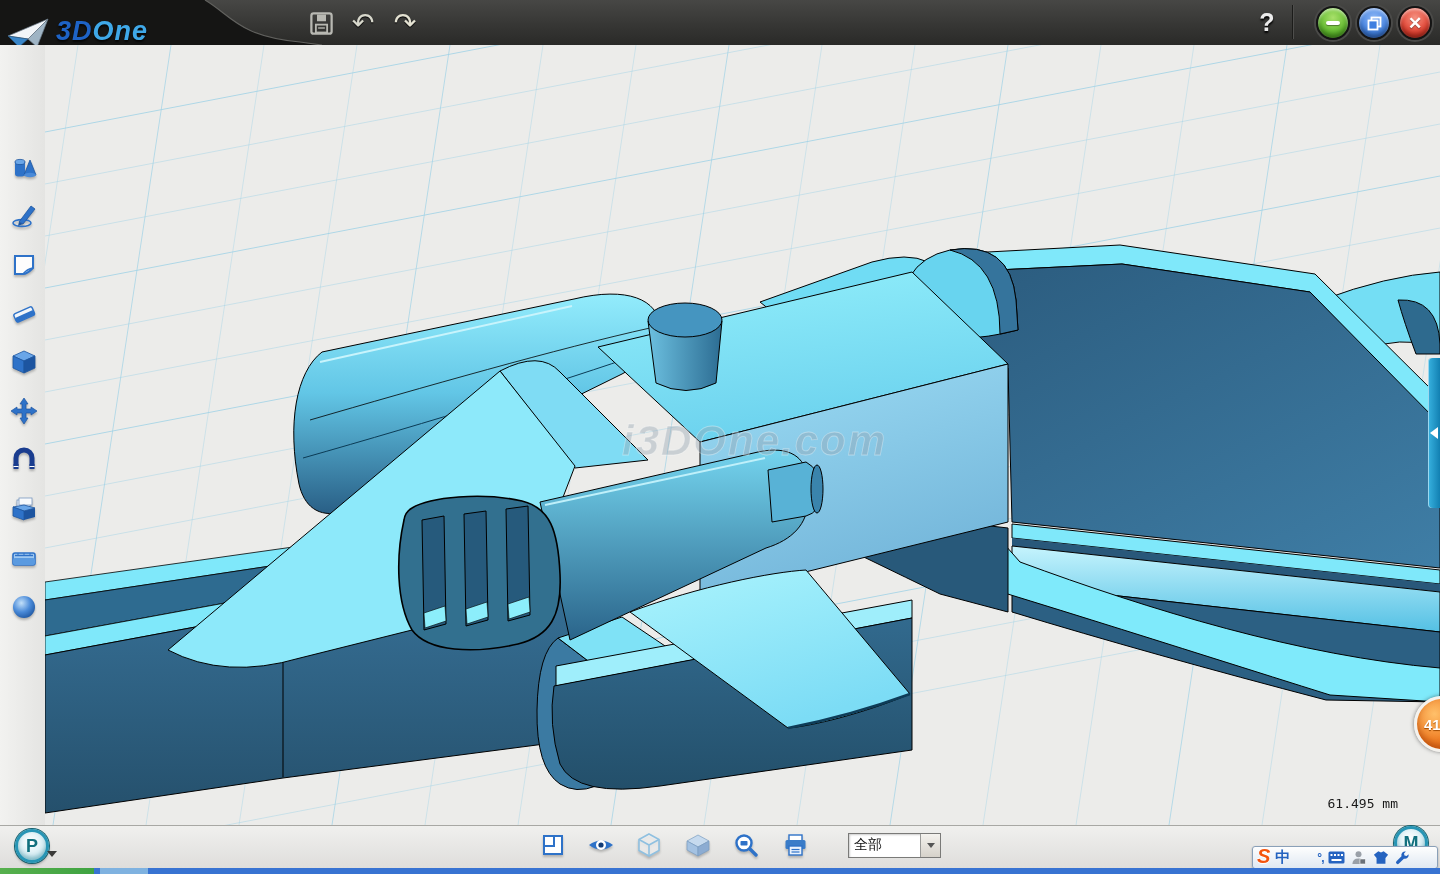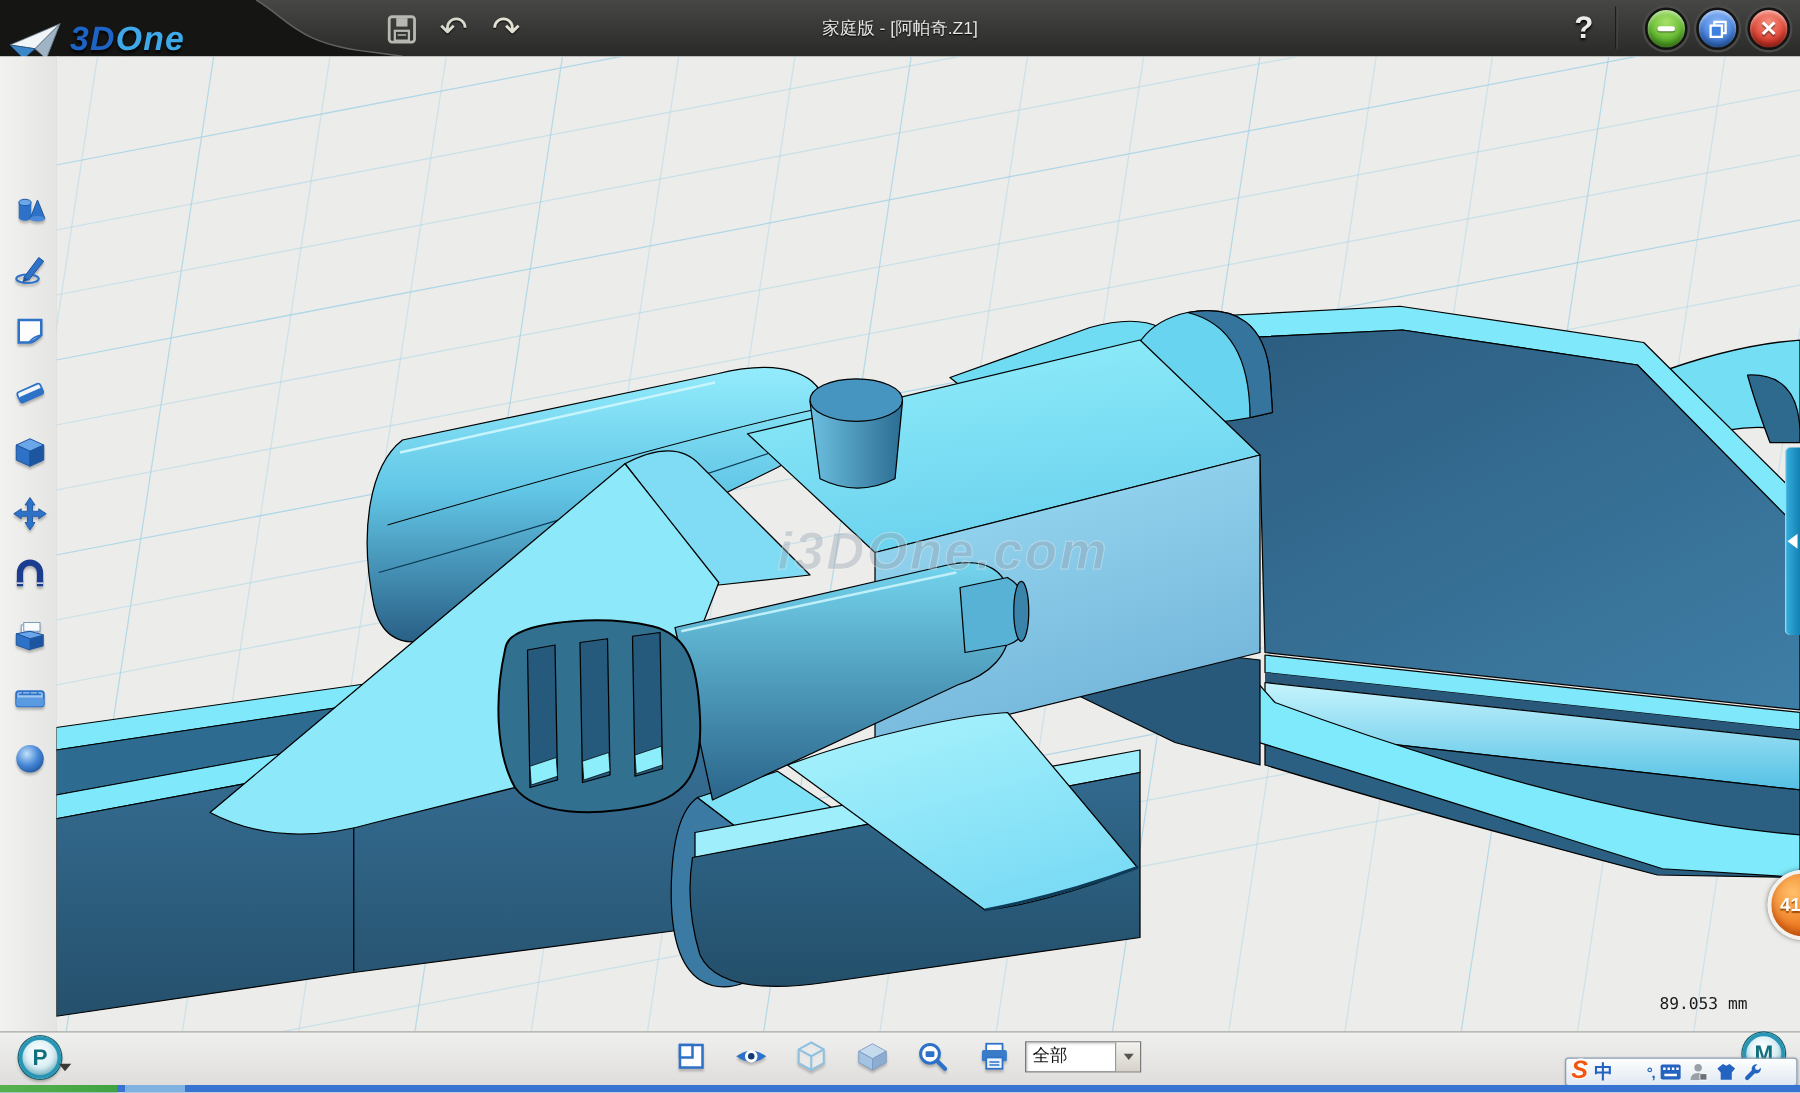--- a/index.html
+++ b/index.html
@@ -67,21 +67,21 @@
     display:flex;align-items:center;justify-content:center;color:#11707e;font-weight:bold;font-size:18px;
     box-sizing:border-box;cursor:pointer;}
   #p-button{left:15px;top:829px;}
   #p-caret{left:47px;top:851px;width:0;height:0;border-left:5px solid transparent;border-right:5px solid transparent;
     border-top:6px solid #3a3a38;cursor:pointer;}
   #m-button{left:1394px;top:826px;}
   .bb-icon{top:832px;width:28px;height:26px;display:flex;align-items:center;justify-content:center;cursor:pointer;
     filter:drop-shadow(0 2px 1px rgba(0,0,0,.22));}
 
   
-  #view-filter{left:820px;top:833px;width:91px;height:23px;background:#fff;border:1px solid #7a7a78;
+  #view-filter{left:848px;top:833px;width:91px;height:23px;background:#fff;border:1px solid #7a7a78;
     box-shadow:inset 1px 1px 2px rgba(0,0,0,.2);display:flex;cursor:pointer;}
   #view-filter .val{flex:1;font-size:14px;color:#111;padding:2px 0 0 5px;}
   #view-filter .dd-btn{width:19px;background:linear-gradient(#f4f2ee,#d6d2ca);border-left:1px solid #9a9a98;
     display:flex;align-items:center;justify-content:center;}
   #view-filter .dd-tri{width:0;height:0;border-left:4px solid transparent;border-right:4px solid transparent;
     border-top:5px solid #555;}
 
   
   #ime-bar{left:1252px;top:846px;width:186px;height:23px;border-radius:3px;
     background:linear-gradient(#fefefe,#dfe8f2);border:1px solid #8aa0b8;box-shadow:0 1px 2px rgba(0,0,0,.3);
@@ -124,21 +124,20 @@
       <line x1="9" y1="16" x2="15" y2="16" stroke="#b8b8b2" stroke-width="1.2"></line>
     </svg>
   </div>
   <div class="tb-btn abs" style="left:348px;">
     <span class="glyph-arrow">↶</span>
   </div>
   <div class="tb-btn abs" style="left:390px;">
     <span class="glyph-arrow" style="color:#e4e2d2;">↷</span>
   </div>
 
-  <div id="win-title" class="abs">家庭版 - [阿帕奇.Z1]</div>
 
   <div id="help-q" class="abs">?</div>
   <div id="tb-sep" class="abs"></div>
 
   <div id="btn-min" class="winbtn abs">
     <div class="min-glyph"></div>
   </div>
   <div id="btn-restore" class="winbtn abs">
     <svg width="15" height="15" viewBox="0 0 15 15">
       <rect x="4.5" y="1.5" width="9" height="9" fill="none" stroke="#fff" stroke-width="1.8"></rect>
@@ -404,21 +403,21 @@
 </div>
 
 <div id="panel-tab" class="abs">
   <div class="tri"></div>
 </div>
 
 <div id="side-badge" class="abs">
   <span>41</span>
 </div>
 
-<div id="dim-readout" class="abs">89.053 mm</div>
+<div id="dim-readout" class="abs">61.495 mm</div>
 
 <div id="bottombar" class="abs"></div>
 
 <div id="p-button" class="round-letter abs">
   <span>P</span>
 </div>
 <div id="p-caret" class="abs"></div>
 
 <div class="bb-icon abs" style="left:539px;">
   <svg width="24" height="24" viewBox="0 0 24 24">

